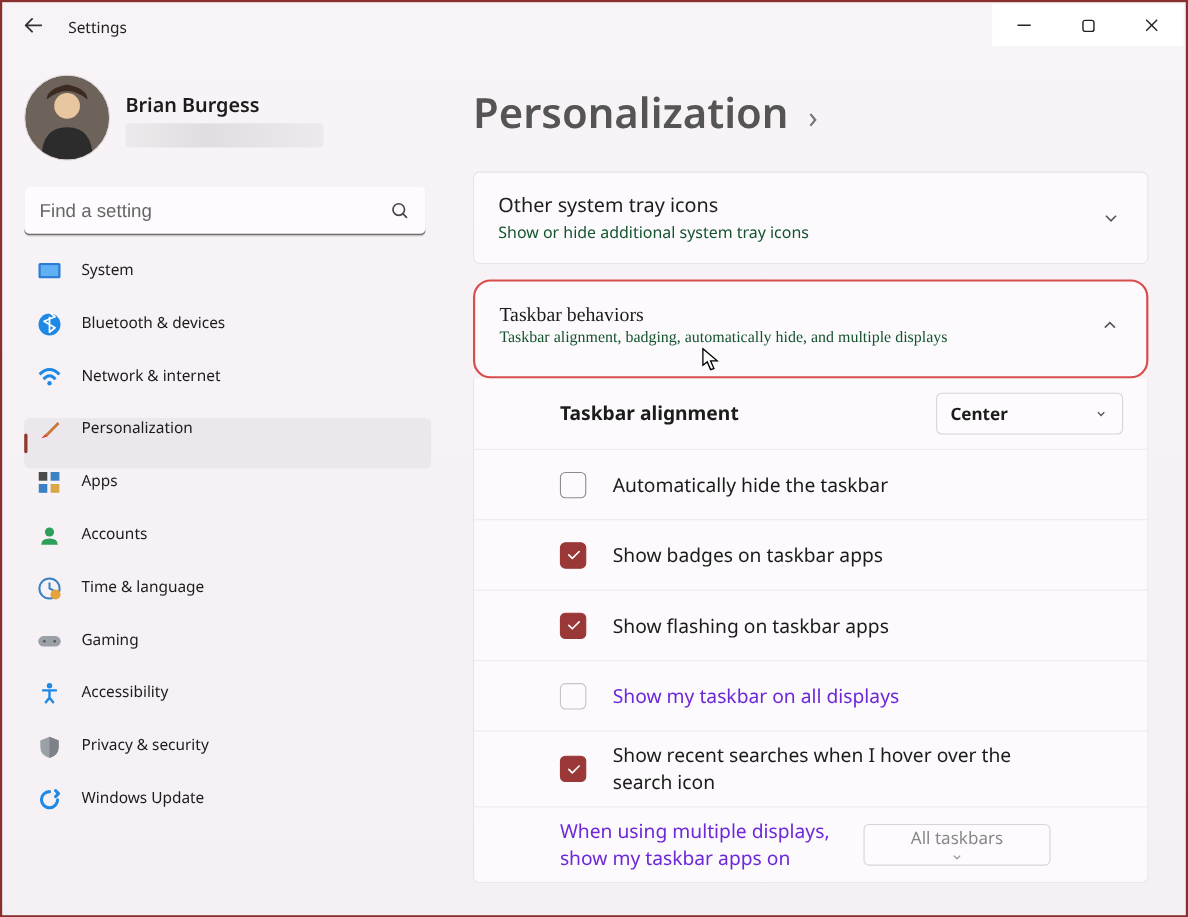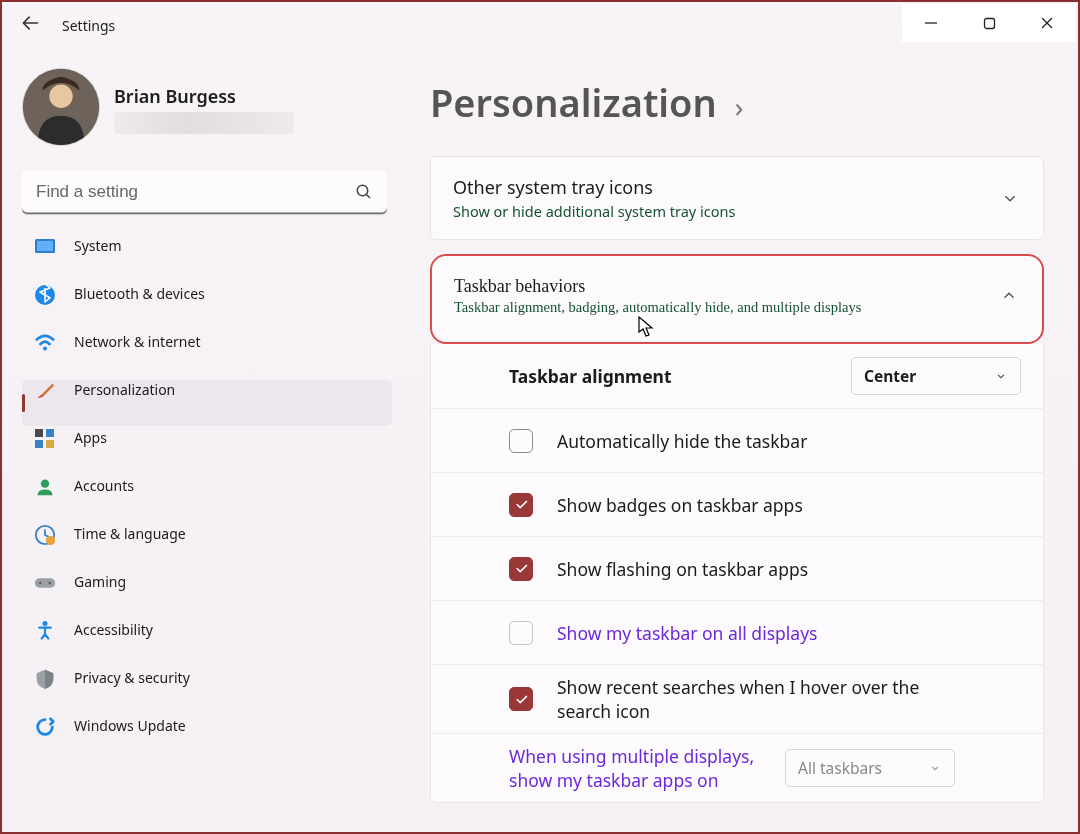--- a/index.html
+++ b/index.html
@@ -160,21 +160,21 @@
   .opt-row.first .lbl { margin-left:0px; }
 
   .dropdown {
     height:38px; min-width:170px;
     border:1px solid #d8d4d8; background:#fdfbfd;
     border-radius:5px;
     display:flex; align-items:center;
     padding:0 12px;
     font-size:15.5px; color:#1c1c1c;
   }
-  .dropdown.disabled { color:#888; }
+  .dropdown.disabled { color:#888;flex-direction:column; }
   .dropdown .dval { flex:1; }
   .dropdown svg { width:14px; height:14px; }
 
   .cb {
     width:24px; height:24px; border-radius:5px;
     border:1.5px solid #8d8a8d;
     flex-shrink:0;
     display:flex; align-items:center; justify-content:center;
   }
   .cb.checked { background:#9a3737; border-color:#9a3737; }

